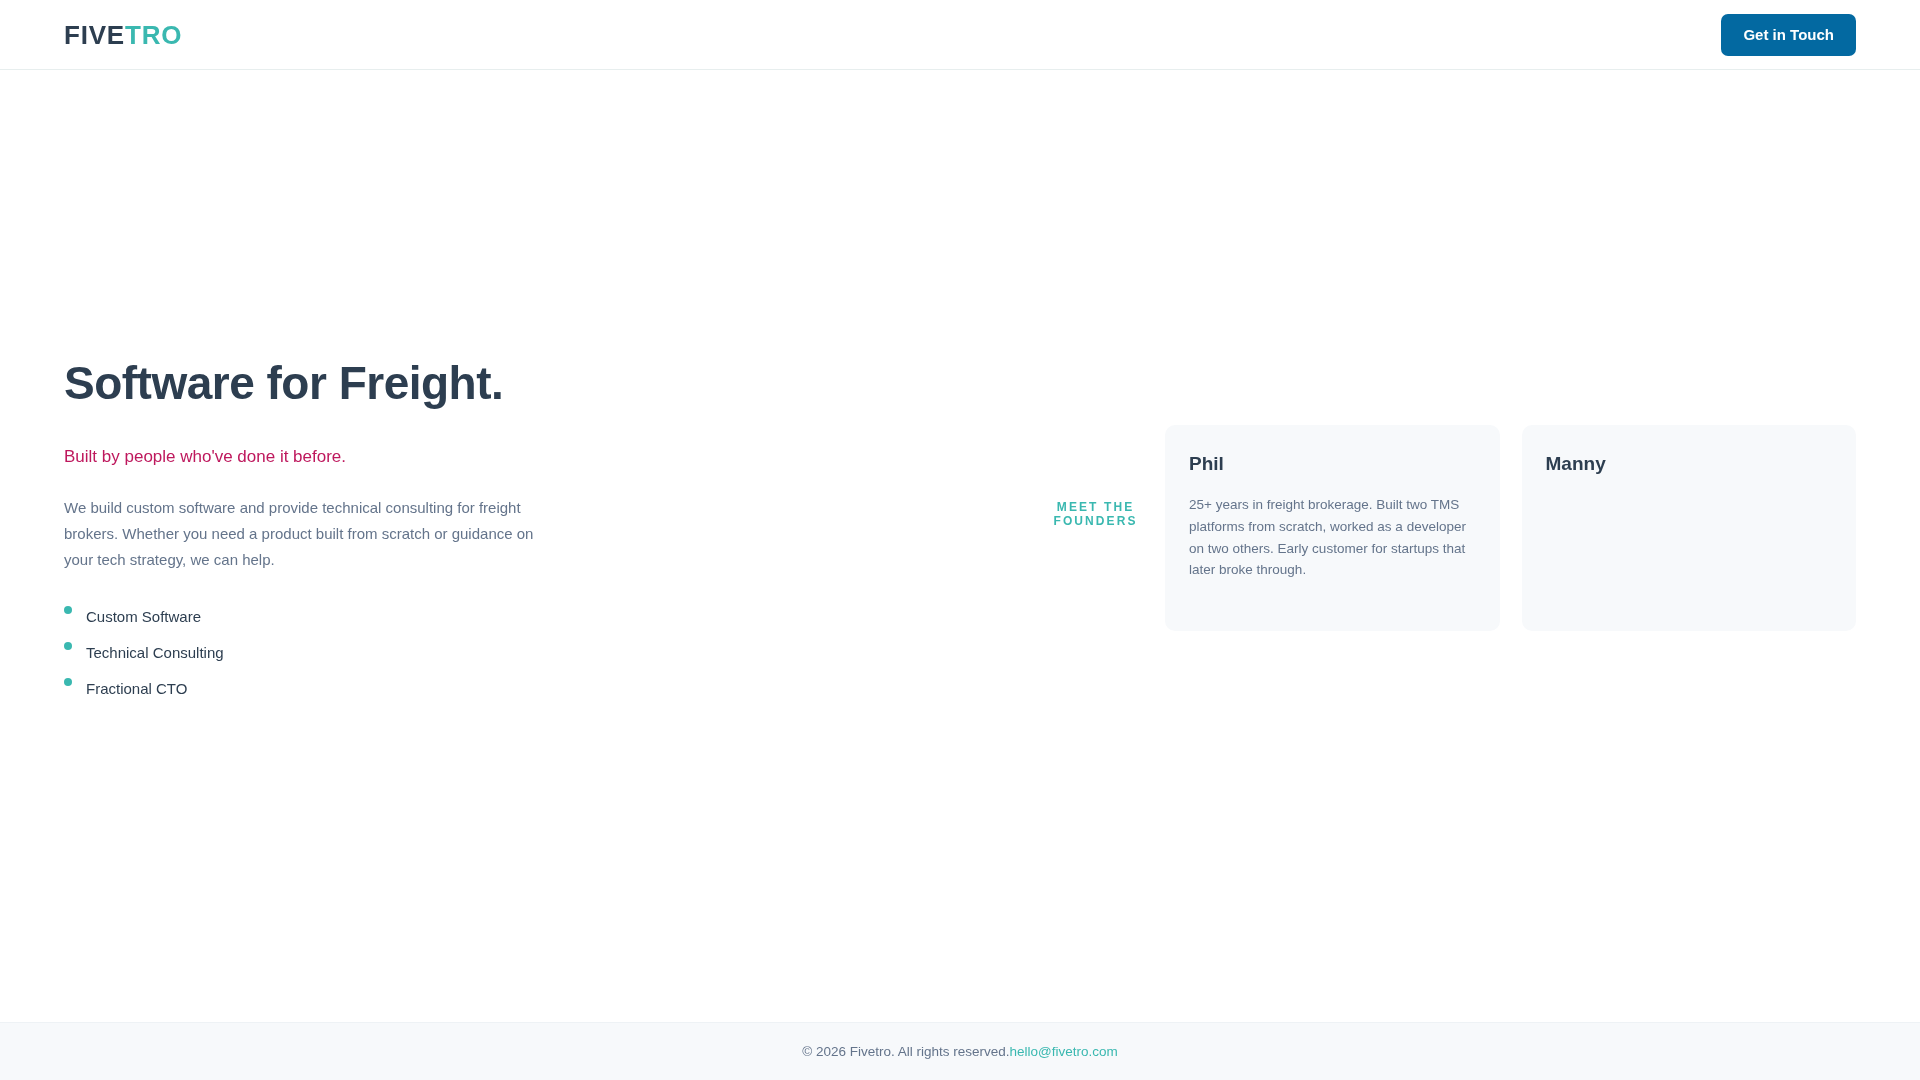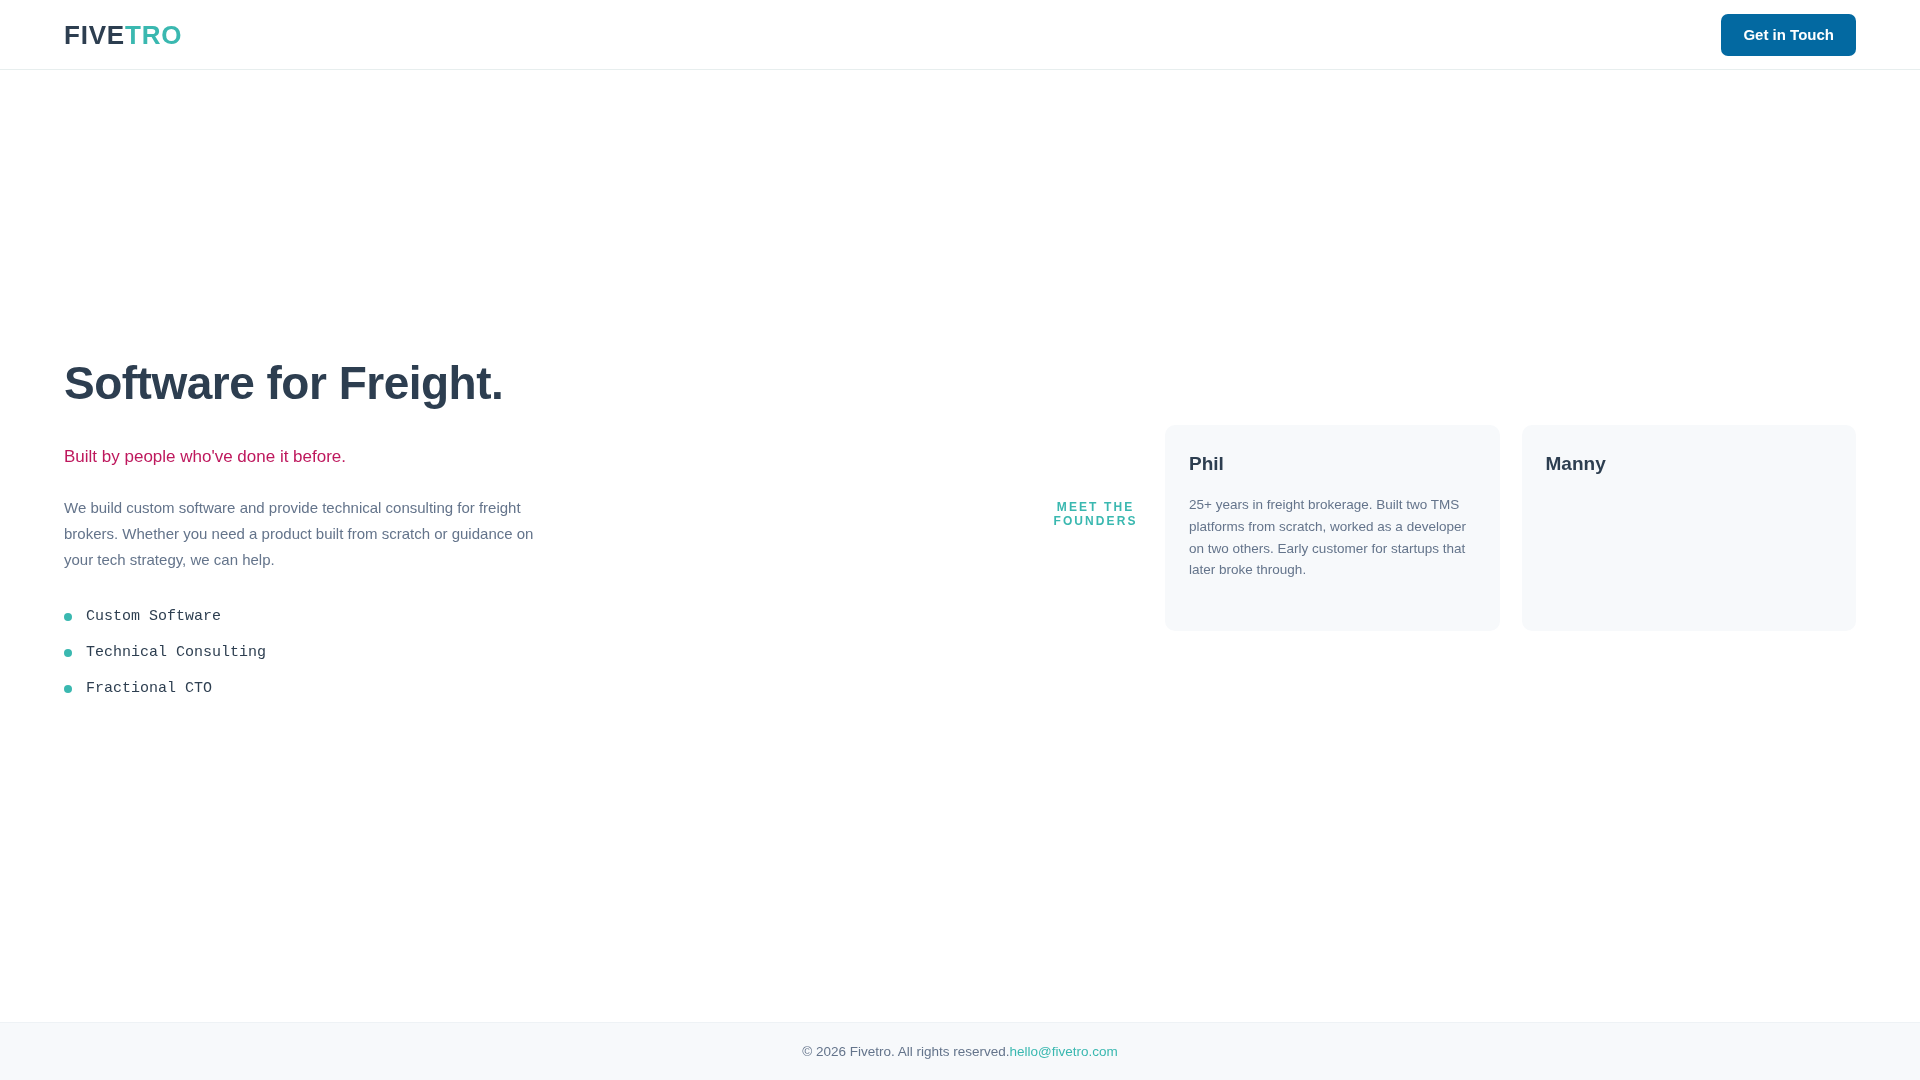--- a/index.html
+++ b/index.html
@@ -110,26 +110,24 @@
     line-height: 1.72;
     max-width: 470px;
     margin-bottom: 34px;
   }
 
   .feature-list {
     list-style: none;
   }
   .feature-item {
     display: flex;
-    align-items: center;
     font-size: 15px;
     color: #2d3e50;
     margin-bottom: 15px;
     line-height: 1.4;
-    font-family: Liberation Mono, monospace;
   }
   .feature-item:last-child { margin-bottom: 0; }
 
   .bullet-dot {
     width: 8px;
     height: 8px;
     border-radius: 50%;
     background: #3ab8b0;
     flex: 0 0 8px;
     margin-right: 14px;

